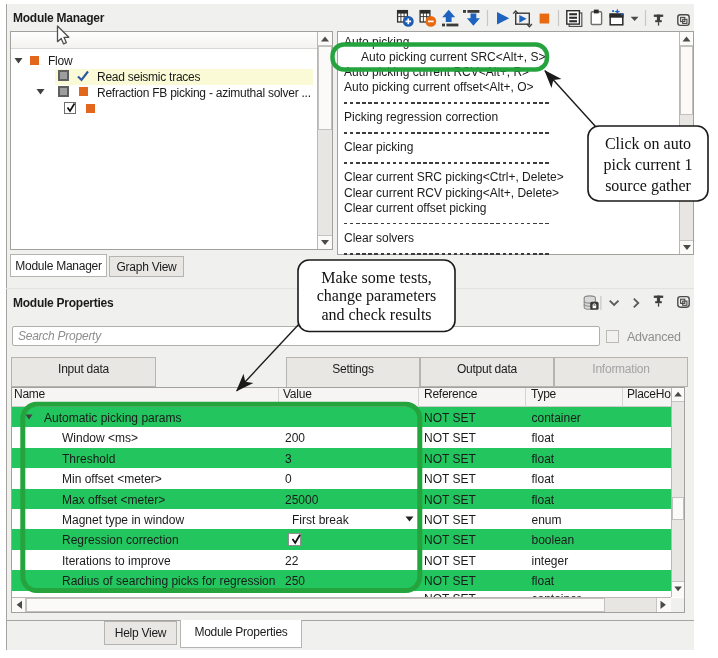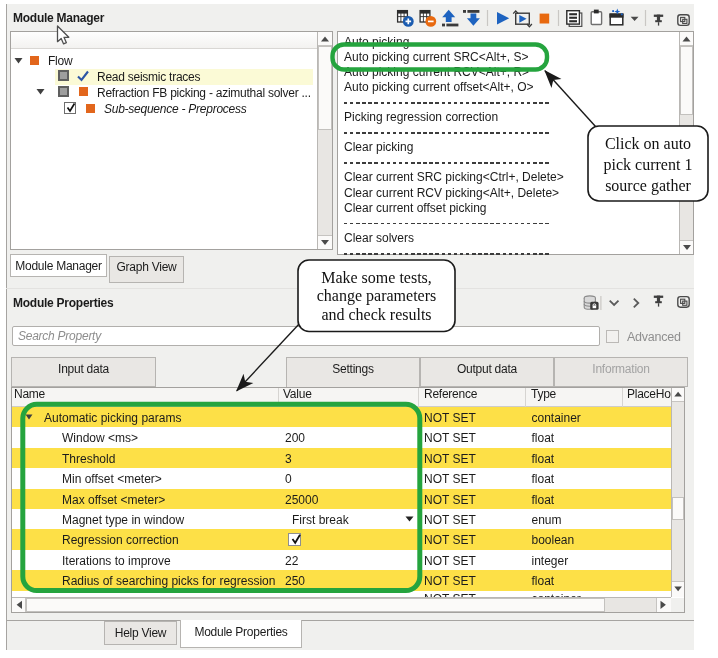--- a/index.html
+++ b/index.html
@@ -10,21 +10,21 @@
   .li{font-size:12px;letter-spacing:0;}
   .b{font-weight:bold;}
   .box{background:#ffffff;border:1px solid #a3a19e;}
   .tab{border:1px solid #b6b4b1;background:#e9e7e4;text-align:center;}
   .tabsel{background:#ffffff;}
   .sb{background:#e8e6e3;}
   .sbtn{background:#fbfaf9;}
   .sthm{background:#fbfaf9;border:1px solid #c3c1be;}
   .dash{width:205px;height:1.8px;background:repeating-linear-gradient(90deg,#3c3c3c 0 3.4px,transparent 3.4px 6.1px);}
   .row{left:12px;width:659px;height:20.4px;overflow:hidden;}
-  .alt{background:#fde047;}
+  .alt{background:#22c55e;}
   .row .t{top:4px;letter-spacing:0;}
   .hsep{top:388px;width:1px;height:19px;background:#d6d4d1;}
 </style>
 </head>
 <body>
 <div class="page">
 
   <div style="left:6px;top:4px;width:688px;height:646px;background:#f0f0ee;border-left:1px solid #a6a4a1;"></div>
 
   <div class="t b" style="left:13px;top:11px;">Module Manager</div>
@@ -115,51 +115,50 @@
     </svg>
   <div style="left:58px;top:86px;width:11px;height:11px;background:#9e9e9e;border:2px solid #5f5f5f;"></div>
   <div style="left:79px;top:87px;width:9px;height:9px;background:#e2661c;"></div>
   <div class="t" style="left:97px;top:85.5px;">Refraction FB picking - azimuthal solver ...</div>
 
   <div style="left:64px;top:102px;width:12px;height:12px;background:#fff;border:1px solid #6e6e6e;"></div>
   <svg style="left:65px;top:101px;" width="12" height="13" viewBox="0 0 12 13">
       <path d="M2.5 6.5 L5 10 L9.5 2.5" fill="none" stroke="#111" stroke-width="1.7"></path>
     </svg>
   <div style="left:86px;top:103.5px;width:9px;height:9px;background:#e2661c;"></div>
-  <div class="t" style="left:104px;top:101.5px;font-style:italic;">Sub-sequence - Preprocess</div>
 
   <div class="sb" style="left:317px;top:32px;width:15px;height:217px;border-left:1px solid #b9b7b4;"></div>
   <div class="sbtn" style="left:318px;top:32px;width:14px;height:14px;border-bottom:1px solid #c6c4c1;"></div>
   <div class="sthm" style="left:318px;top:46px;width:14px;height:84px;"></div>
   <div class="sbtn" style="left:318px;top:235px;width:14px;height:14px;border-top:1px solid #c6c4c1;"></div>
 
   <div class="box" style="left:337px;top:31px;width:357px;height:224px;"></div>
   <div class="t li" style="left:344px;top:34.5px;">Auto picking</div>
-  <div class="t li" style="left:344px;top:49.6px;">Auto picking current SRC&lt;Alt+, S&gt;</div>
+  <div class="t li" style="left:361px;top:49.6px;">Auto picking current SRC&lt;Alt+, S&gt;</div>
   <div class="t li" style="left:344px;top:64.7px;">Auto picking current RCV&lt;Alt+, R&gt;</div>
   <div class="t li" style="left:344px;top:79.8px;">Auto picking current offset&lt;Alt+, O&gt;</div>
   <div class="dash" style="left:344px;top:101.9px;"></div>
   <div class="t li" style="left:344px;top:110px;">Picking regression correction</div>
   <div class="dash" style="left:344px;top:132.1px;"></div>
   <div class="t li" style="left:344px;top:140.2px;">Clear picking</div>
   <div class="dash" style="left:344px;top:162.3px;"></div>
   <div class="t li" style="left:344px;top:170.4px;">Clear current SRC picking&lt;Ctrl+, Delete&gt;</div>
   <div class="t li" style="left:344px;top:185.5px;">Clear current RCV picking&lt;Alt+, Delete&gt;</div>
   <div class="t li" style="left:344px;top:200.6px;">Clear current offset picking</div>
   <div class="dash" style="left:344px;top:222.7px;"></div>
   <div class="t li" style="left:344px;top:230.8px;">Clear solvers</div>
   <div class="dash" style="left:344px;top:252.9px;"></div>
 
   <div class="sb" style="left:679px;top:32px;width:14px;height:222px;border-left:1px solid #b9b7b4;"></div>
   <div class="sbtn" style="left:680px;top:32px;width:13px;height:14px;border-bottom:1px solid #c6c4c1;"></div>
   <div class="sthm" style="left:680px;top:46px;width:13px;height:69px;"></div>
   <div class="sbtn" style="left:680px;top:240px;width:13px;height:14px;border-top:1px solid #c6c4c1;"></div>
 
   <div class="tab tabsel t" style="left:10px;top:254px;width:97px;height:23px;line-height:22px;">Module Manager</div>
-  <div class="tab t" style="left:109px;top:256px;width:75px;height:27px;line-height:20px;">Graph View</div>
+  <div class="tab t" style="left:109px;top:256px;width:75px;height:21px;line-height:20px;">Graph View</div>
 
   <div style="left:6px;top:288px;width:688px;height:1px;background:#e3e2e0;"></div>
 
   <div class="t b" style="left:13px;top:296px;">Module Properties</div>
   <svg style="left:580px;top:292px;" width="114" height="20" viewBox="580 292 114 20">
     <g stroke="#8a8a8a" stroke-width="1.1" fill="#d9d9d9">
       <ellipse cx="589.8" cy="298" rx="5.6" ry="2.1"></ellipse>
       <path d="M584.2 298 V307.2 C584.2 308.4 586.7 309.3 589.8 309.3 C592.9 309.3 595.4 308.4 595.4 307.2 V298"></path>
       <path d="M584.2 301 C584.2 302.2 586.7 303.1 589.8 303.1 C592.9 303.1 595.4 302.2 595.4 301" fill="none"></path>
       <path d="M584.2 304.1 C584.2 305.3 586.7 306.2 589.8 306.2 C592.9 306.2 595.4 305.3 595.4 304.1" fill="none"></path>

